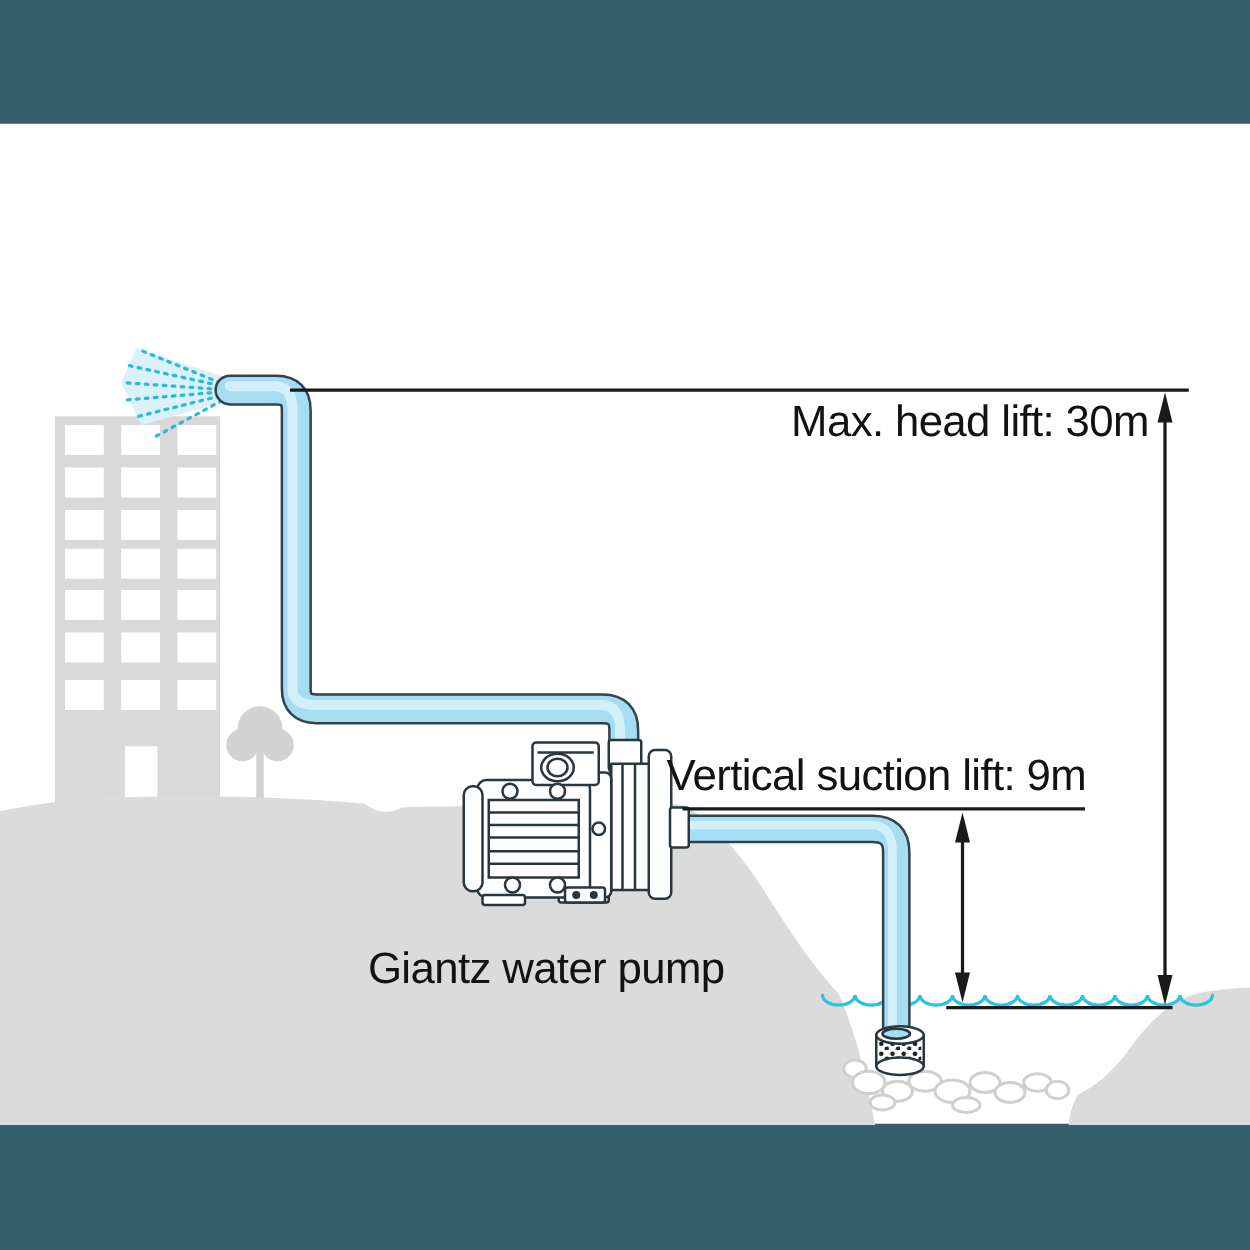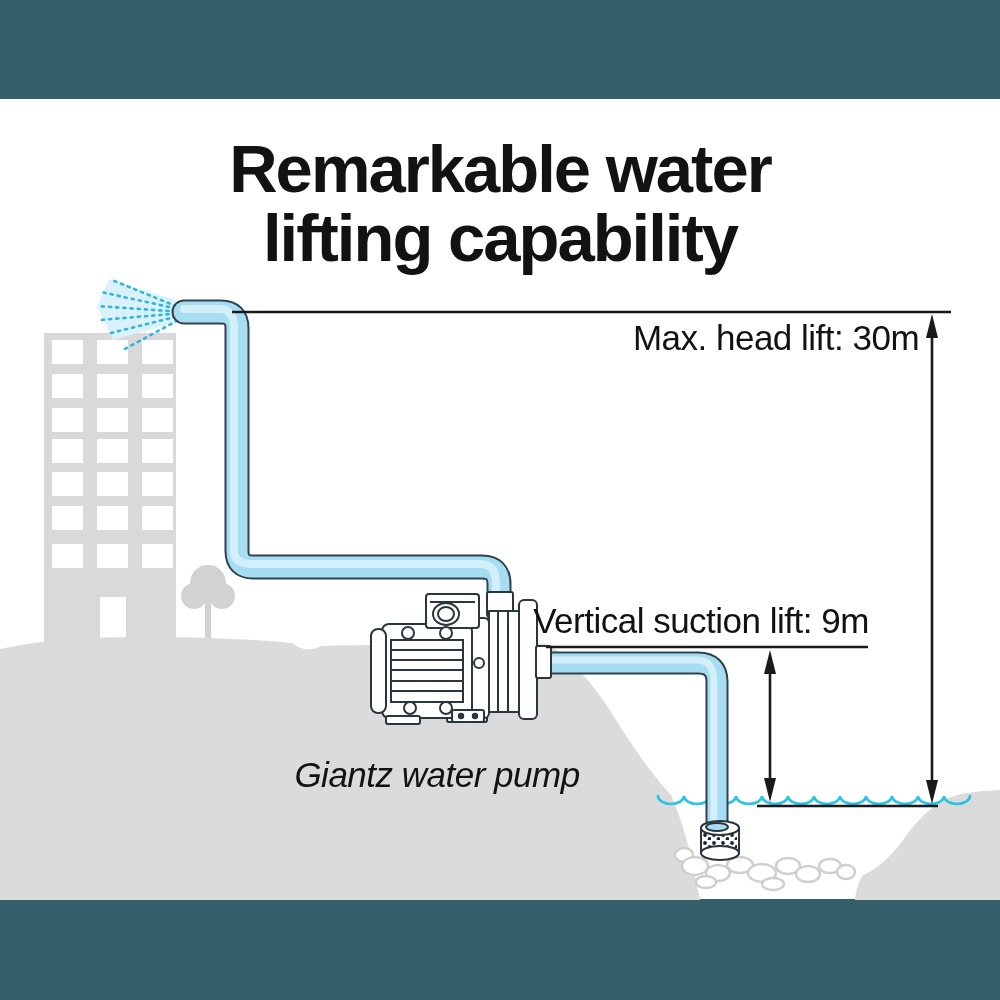--- a/index.html
+++ b/index.html
@@ -15,21 +15,21 @@
     position:absolute;left:0;right:0;top:134px;text-align:center;
     font-weight:bold;font-size:67px;line-height:69px;letter-spacing:-2px;
     color:var(--text_black);white-space:nowrap;
   }
   .anno{
     position:absolute;color:var(--text_black);font-size:35px;line-height:38px;
     text-align:center;white-space:nowrap;letter-spacing:-0.5px;
   }
   .anno-head{left:596px;top:319px;width:360px;}
   .anno-suction{left:501px;top:602px;width:400px;}
-  .caption{left:257px;top:756px;width:360px;font-style:italic;}
+  .caption{left:257px;top:756px;width:360px;}
   
   .bld{fill:var(--building_gray);}
   .win{fill:var(--window_white);}
   .tree{fill:var(--tree_gray);}
   .ground{fill:var(--ground_gray);}
   .rock{fill:#ffffff;stroke:var(--rock_outline);stroke-width:2.4;}
   .wave{fill:none;stroke:var(--wave_cyan);stroke-width:2.6;stroke-linecap:round;}
   .cone{fill:var(--spray_cone);}
   .spray{fill:none;stroke:var(--spray_cyan);stroke-width:2.6;stroke-dasharray:2.2 5;stroke-linecap:round;}
   .pipe-o{fill:none;stroke:var(--pipe_outline);stroke-width:25;stroke-linecap:round;stroke-linejoin:round;}
@@ -202,24 +202,20 @@
         <polygon class="mh" points="932,804 926,780 938,780"></polygon>
       </g>
       <g>
         <line class="ml" x1="770" y1="670" x2="770" y2="781"></line>
         <polygon class="mh" points="770,650 764,674 776,674"></polygon>
         <polygon class="mh" points="770,802 764,778 776,778"></polygon>
       </g>
     </g>
   </svg>
 
-  <div class="title">
-    <div>Remarkable water</div>
-    <div>lifting capability</div>
-  </div>
 
   <div class="anno anno-head">Max. head lift: 30m</div>
 
   <div class="anno anno-suction">Vertical suction lift: 9m</div>
 
   <div class="anno caption">Giantz water pump</div>
 
 </div>
 
 </body></html>

